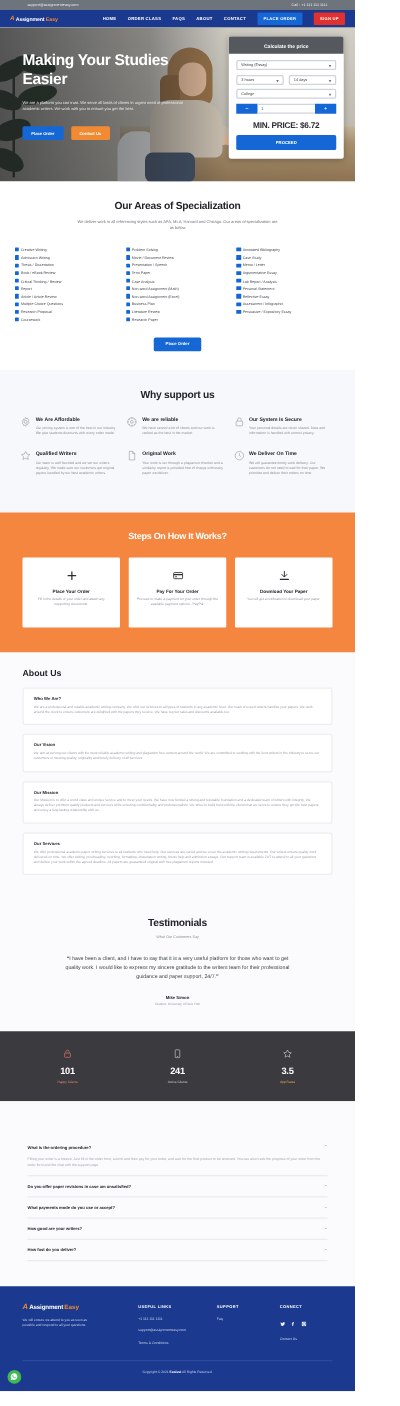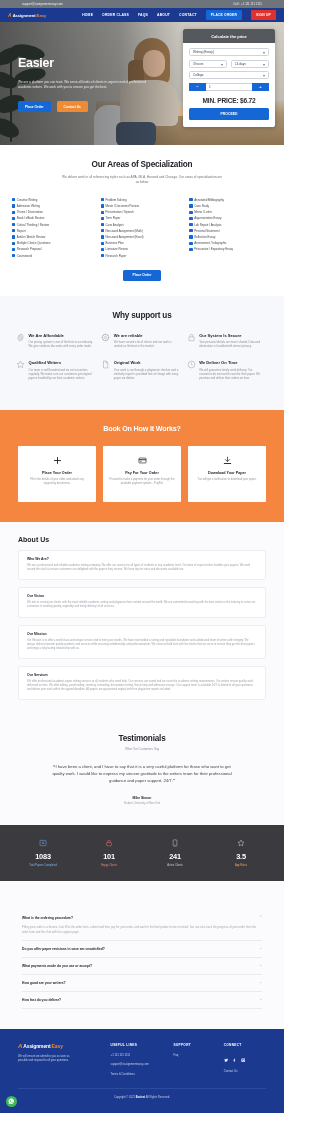--- a/index.html
+++ b/index.html
@@ -302,21 +302,21 @@
           <div class="hp-face"></div>
         <div class="hp-body"></div>
           <div class="hp-jeans"></div>
         <div class="hp-arm"></div>
           <div class="hp-hand"></div>
       </div>
     </div>
     <div class="hero-fade"></div>
     <div class="hero-inner">
       <h1>
-        <br>
+        <span>Making Your Studies</span><br>
         <span>Easier</span>
       </h1>
       <p>We are a platform you can trust. We serve all kinds of clients in urgent need of professional academic writers. We work with you to ensure you get the best.</p>
       <div class="hero-btns">
         <span class="hb-blue">Place Order</span>
         <span class="hb-orange">Contact Us</span>
       </div>
     </div>
 
     <div class="calc">
@@ -558,21 +558,21 @@
         <div>
           <div class="why-h">We Deliver On Time</div>
           <div class="why-p">We will guarantee timely work delivery. Our customers do not need to wait for their paper. We prioritize and deliver their orders on time.</div>
         </div>
       </div>
 
     </div>
   </div>
 
   <div class="steps">
-    <div class="sec-title">Book On How It Works?</div>
+    <div class="sec-title">Steps On How It Works?</div>
     <div class="steps-row">
 
       <div class="step-card">
         <div class="step-ico">
           <svg viewBox="0 0 24 24" fill="none" stroke="currentColor" stroke-width="2.6" stroke-linecap="round">
             <path d="M12 4v16M4 12h16"></path>
           </svg>
         </div>
         <div class="step-h">Place Your Order</div>
         <div class="step-p">Fill in the details of your order and attach any supporting documents.</div>
@@ -629,30 +629,20 @@
     <div class="sec-title">Testimonials</div>
     <div class="testi-sub">What Our Customers Say</div>
     <div class="testi-quote">
       <span class="qm">“</span><span>I have been a client, and I have to say that it is a very useful platform for those who want to get quality work. I would like to express my sincere gratitude to the writers team for their professional guidance and paper support, 24/7.</span><span class="qm">”</span>
     </div>
     <div class="testi-author">Mike Simon</div>
     <div class="testi-role">Student, University of New York</div>
   </div>
 
   <div class="stats">
-    <div class="stat">
-      <div class="stat-ico blue">
-        <svg viewBox="0 0 24 24" fill="none" stroke="currentColor" stroke-width="1.6">
-          <rect x="3" y="4" width="18" height="16" rx="1.6"></rect>
-            <path d="M8 11l4 4 4-4M12 7v8"></path>
-        </svg>
-      </div>
-      <div class="stat-n">1083</div>
-      <div class="stat-l sl-blue">Total Papers Completed</div>
-    </div>
     <div class="stat">
       <div class="stat-ico red">
         <svg viewBox="0 0 24 24" fill="none" stroke="currentColor" stroke-width="1.6">
           <rect x="5" y="10.5" width="14" height="10" rx="1.5"></rect>
             <path d="M8 10.5V7.5a4 4 0 0 1 8 0v3"></path>
         </svg>
       </div>
       <div class="stat-n">101</div>
       <div class="stat-l sl-red">Happy Clients</div>
     </div>

